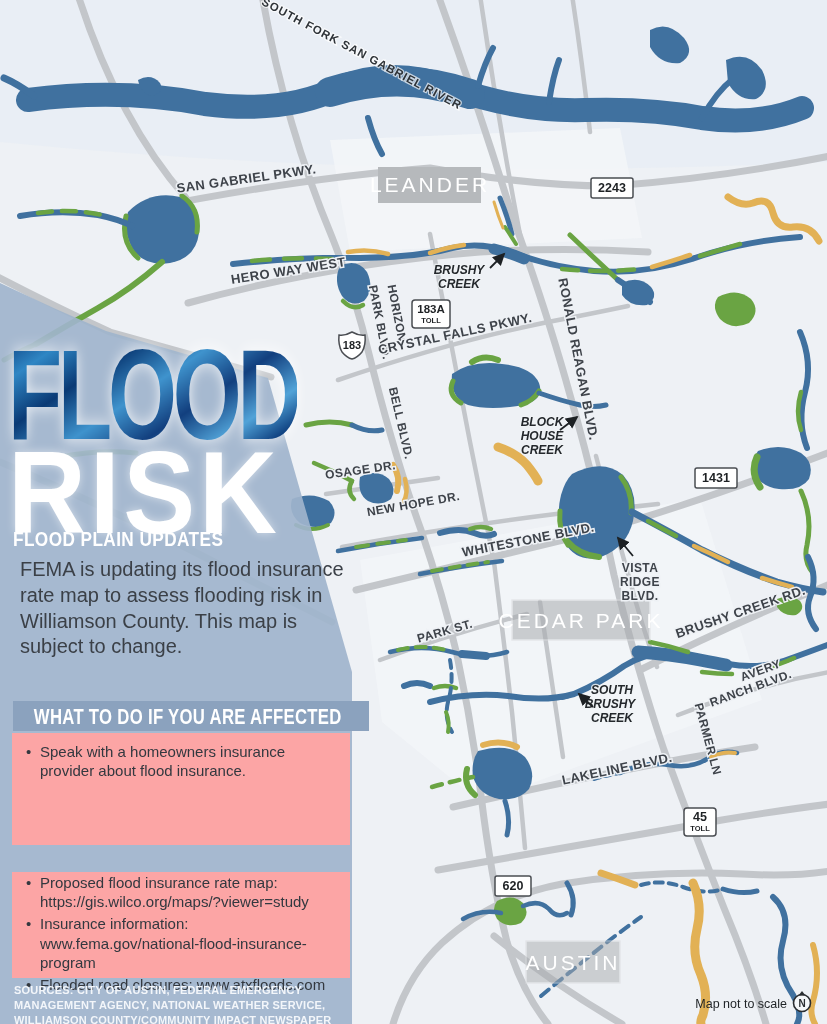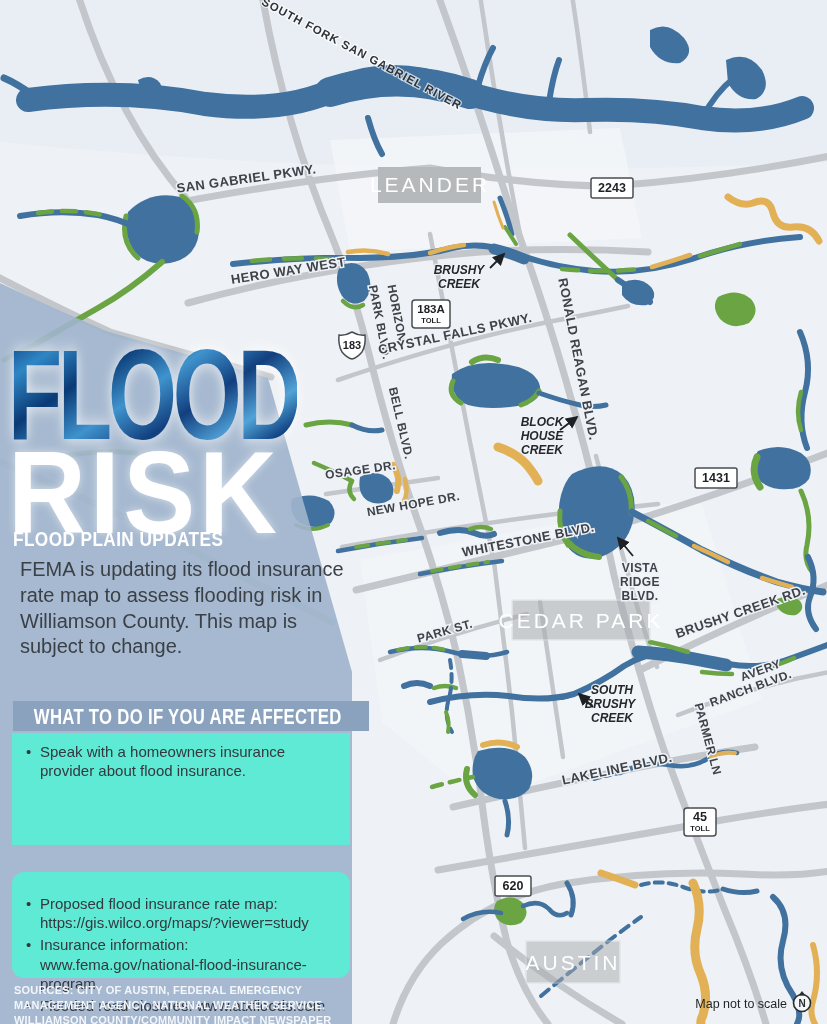--- a/index.html
+++ b/index.html
@@ -44,23 +44,23 @@
       transform:scaleX(.82);transform-origin:0 0;white-space:nowrap;}
   .intro{top:557px;left:20px;width:332px;font-size:20px;line-height:1.29;color:#3b4047;}
   .legend{top:624px;left:63px;}
   .legend-row{display:flex;align-items:center;margin-bottom:7px;}
   .swatch{width:17px;height:17px;margin-right:8px;flex:0 0 17px;}
   .sw-0{background:#4a78a8;}  .sw-1{background:#6fa74a;}  .sw-2{background:#e7b257;}
   .legend-label{font-size:15.5px;color:#33383f;}
   .band{top:701px;left:13px;width:339px;height:30px;background:#8ba2be;padding-left:17px;}
   .band-text,.ghost-text{font-weight:bold;font-size:22px;color:#fff;letter-spacing:.4px;
       transform:scaleX(.76);transform-origin:0 0;white-space:nowrap;display:block;padding:3px 0 0 5px;}
-  .panel-box{left:12px;width:338px;background:#5eead4;box-sizing:border-box;padding:9px 12px 6px 8px;}
+  .panel-box{left:12px;width:338px;background:#fca5a5;box-sizing:border-box;padding:9px 12px 6px 8px;}
   .box-1{top:733px;height:112px;}
-  .box-2{top:872px;height:106px;padding-top:22px;border-radius:12px;}
+  .box-2{top:872px;height:106px;padding-top:1px;}
   .panel-box ul{margin:0;padding:0;list-style:none;}
   .panel-box li{position:relative;font-size:15px;line-height:1.28;color:#33383f;
       padding-left:20px;margin-bottom:11px;}
   .box-2 li{margin-bottom:3px;}
   .panel-box li::before{content:"•";position:absolute;left:6px;top:0;color:#33383f;}
   .ghost{top:845px;left:13px;}
   .ghost-text{color:rgba(255,255,255,.35);padding:0;}
   .sources{top:983px;left:14px;width:336px;font-weight:bold;font-size:11px;line-height:1.35;
       color:#f3f6fa;letter-spacing:.2px;}
 </style>

